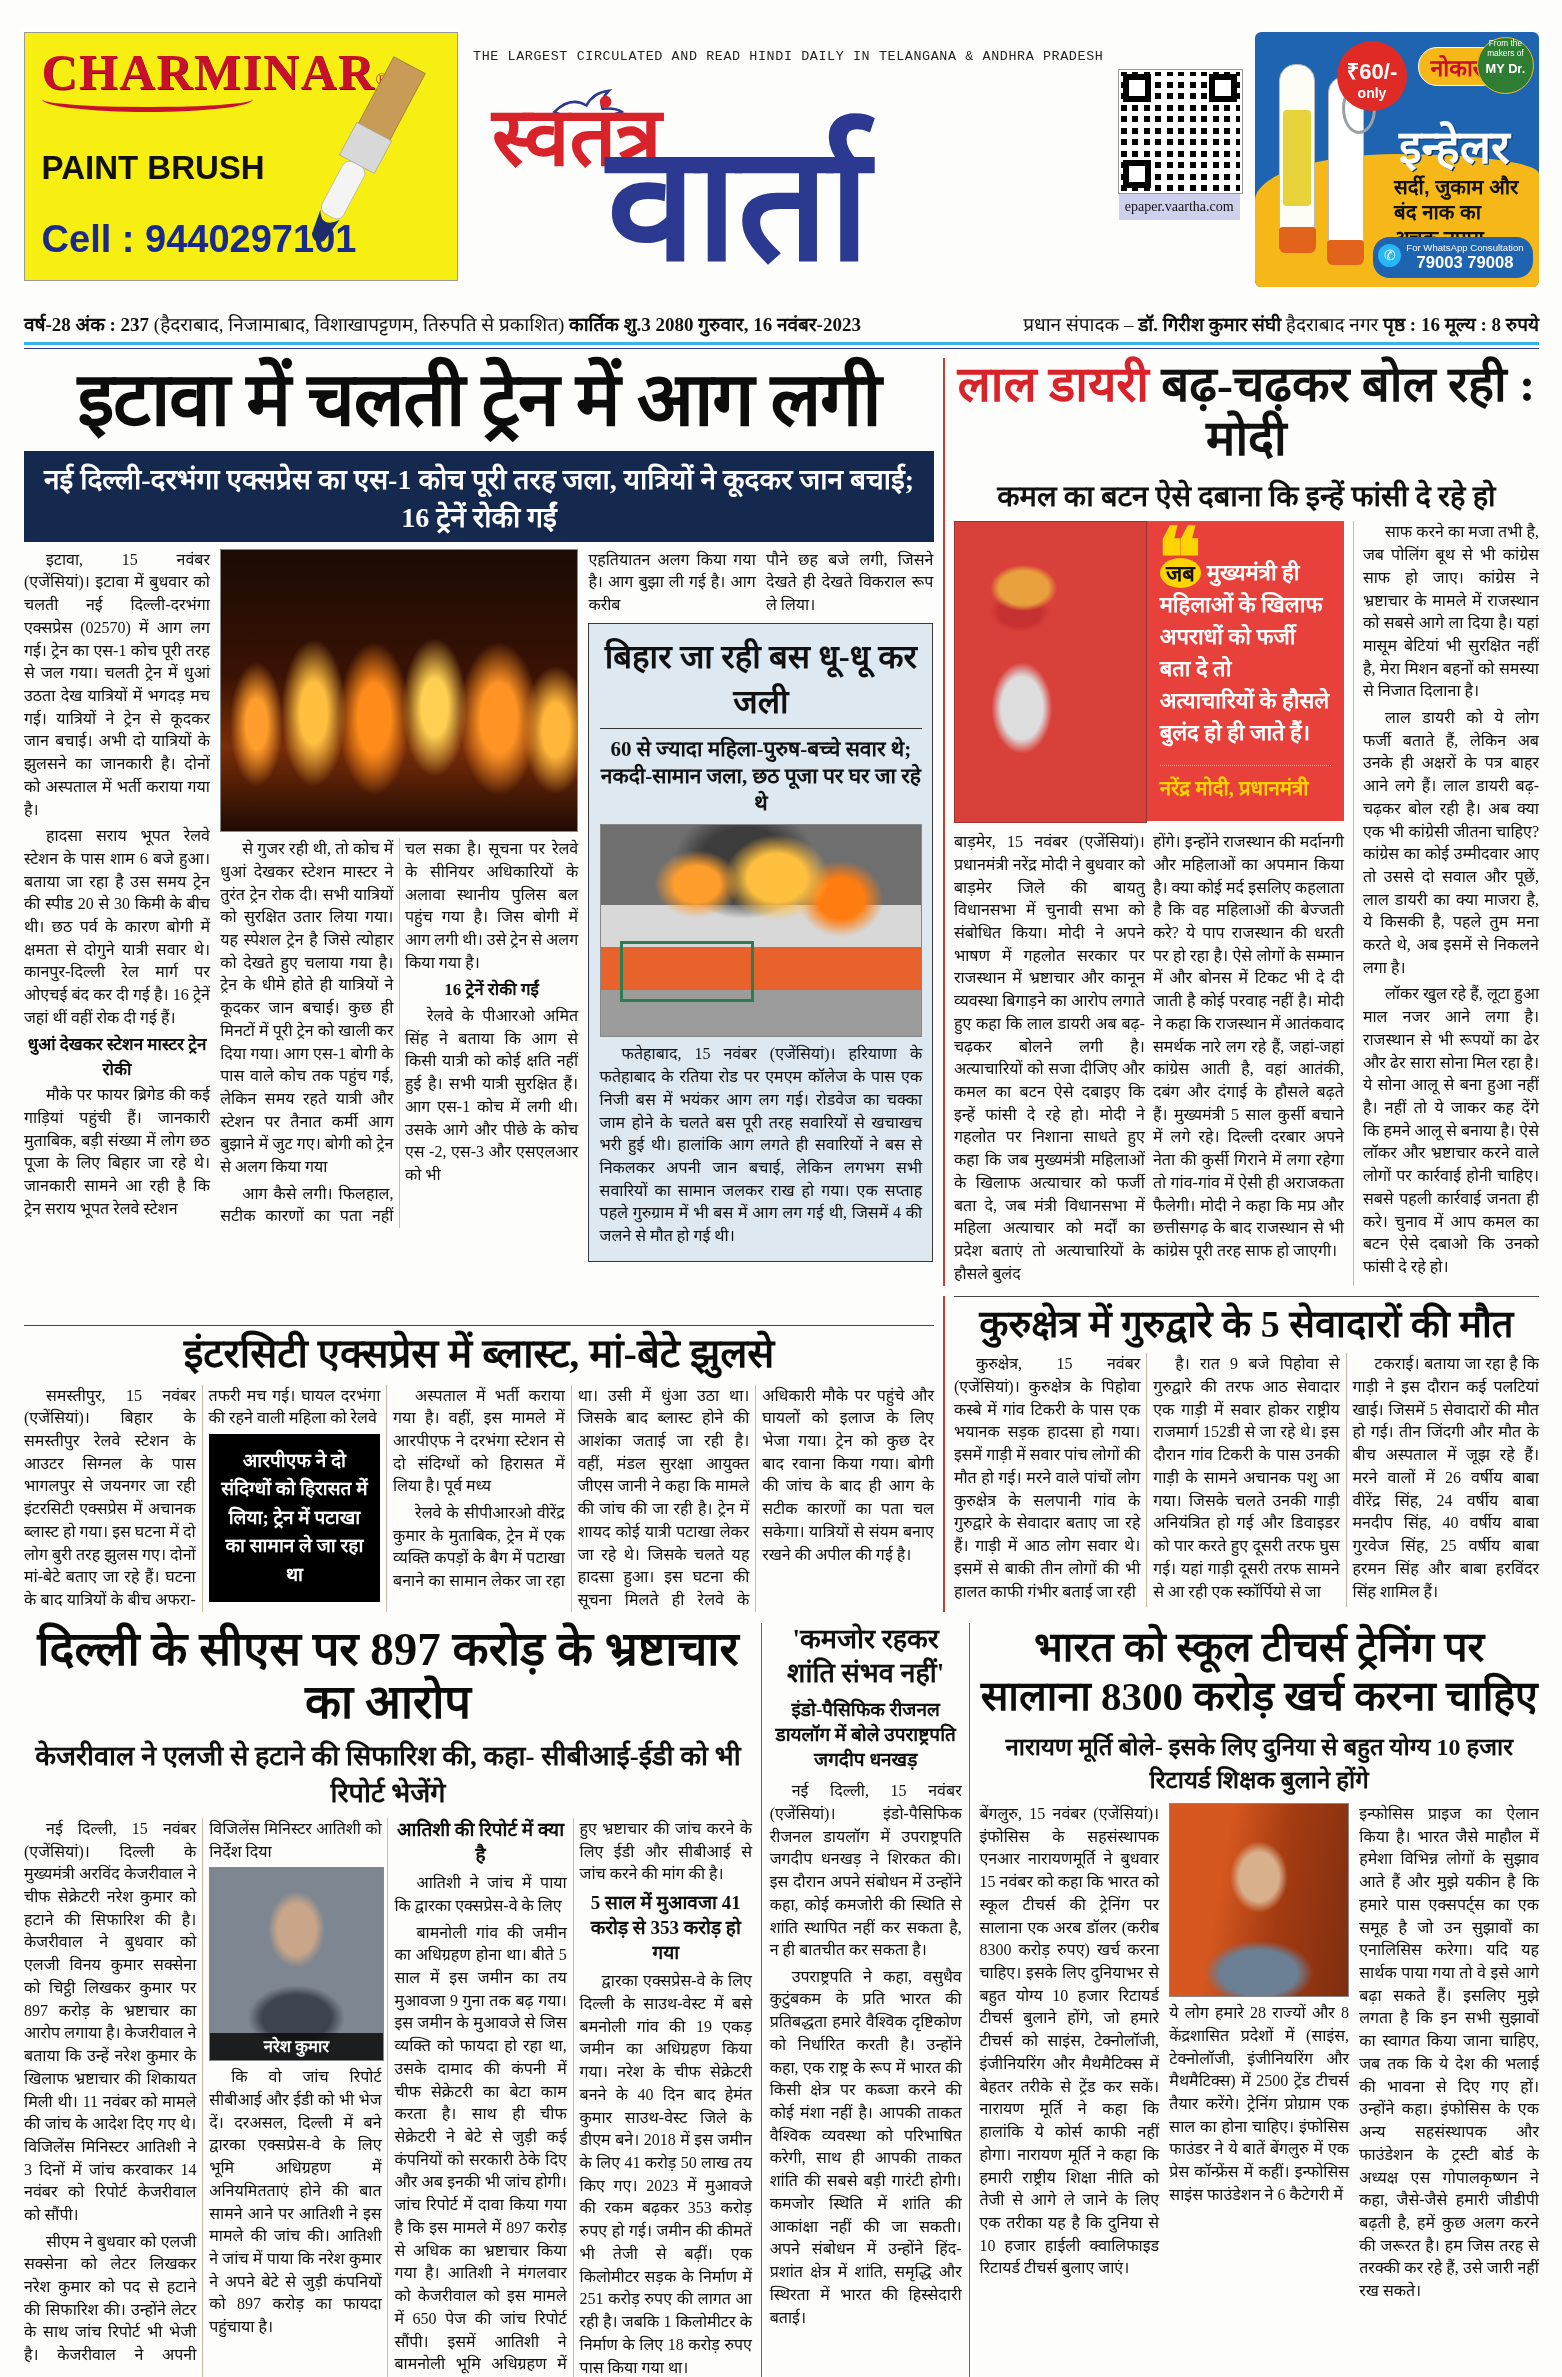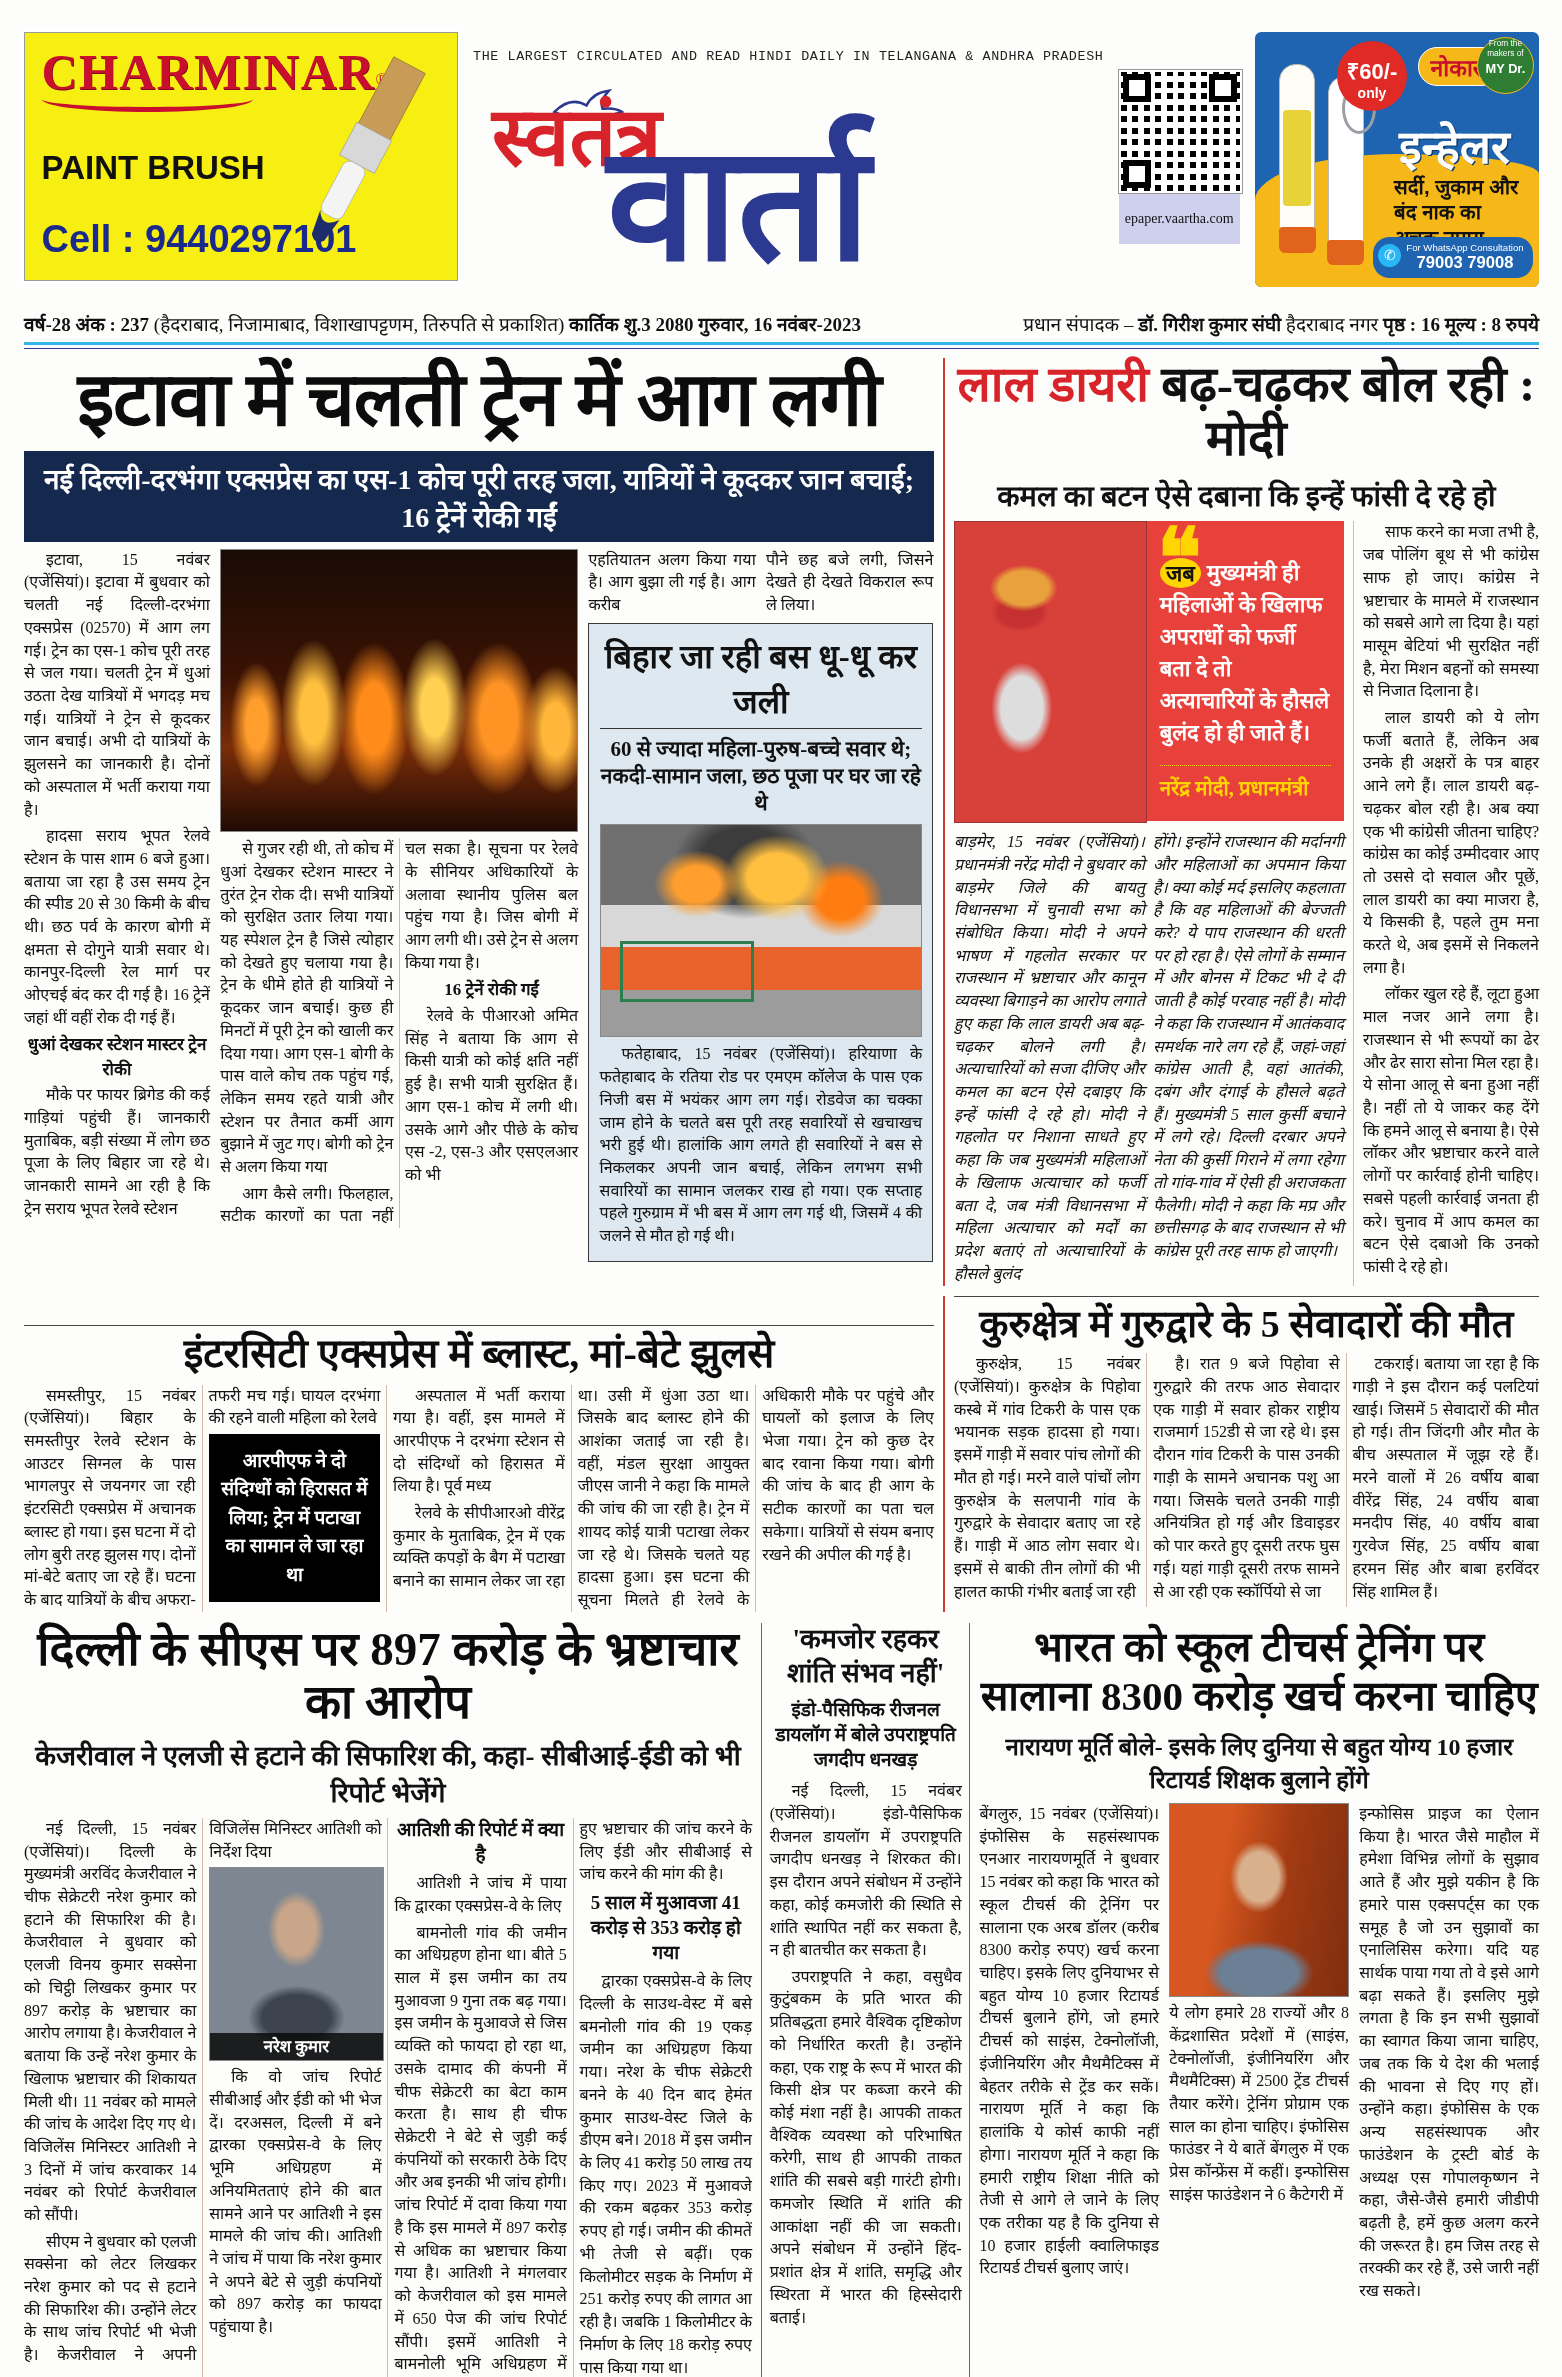--- a/index.html
+++ b/index.html
@@ -22,21 +22,21 @@
   .mast-row{position:relative;height:230px;}
   .t-red{position:absolute;left:19px;top:33px;color:#d8232a;font-size:82px;font-weight:bold;line-height:1;}
   .t-blue{position:absolute;left:134px;top:61px;color:#2b3990;font-size:160px;font-weight:bold;line-height:1;}
   .dove{position:absolute;left:75px;top:19px;}
   .qrbox{width:121px;margin-top:38px;}
   .qr{width:119px;height:119px;border:2.6px solid #fff;outline:0.6px solid #999;position:relative;
       background-image:repeating-linear-gradient(0deg,#000 0 5.7px,#fff 5.7px 11.5px),repeating-linear-gradient(90deg,#000 0 5.7px,#fff 5.7px 11.5px);
       background-blend-mode:screen;}
   .fp{position:absolute;width:28px;height:28px;border:6.4px solid #000;background:#fff;box-sizing:border-box;}
   .fp.a{left:2.6px;top:2.6px}.fp.b{right:2.6px;top:2.6px}.fp.c{left:2.6px;bottom:2.6px}
-  .qrlbl{background:#cfd0ee;font-size:14px;text-align:center;padding:17px 0;margin-top:1.3px;}
+  .qrlbl{background:#cfd0ee;font-size:14px;text-align:center;padding:5px 0;margin-top:1.3px;}
   .ad-right{width:284px;height:255px;background:#1f64b0;border-radius:6.4px;position:relative;overflow:hidden;
             font-family:"Liberation Sans",sans-serif;flex-shrink:0;}
   .ad-right .swoosh{position:absolute;bottom:0;left:0;width:100%;height:52%;background:#f6b819;
                     border-radius:100% 100% 0 0/70% 30% 0 0;}
   .price-circle{position:absolute;left:82px;top:9px;width:70px;height:70px;background:#e02a26;border-radius:50%;
                 color:#fff;text-align:center;font-weight:bold;z-index:3;}
   .price-circle .p1{font-size:22px;padding-top:14px;}
   .price-circle .p2{font-size:14px;}
   .nokas-pill{position:absolute;left:163px;top:15.3px;background:#f6b819;border:1.9px solid #fff;border-radius:19px;
               color:#c8102e;font-weight:bold;font-size:23px;padding:2.6px 11.5px;z-index:3;}
@@ -112,21 +112,21 @@
   .modiphoto{width:192px;height:300px;background:
      radial-gradient(45px 31px at 36% 22%,#e8a13c 0 55%,transparent 75%),
      radial-gradient(38px 25.5px at 34% 30%,#c53030 0 55%,transparent 78%),
      radial-gradient(38px 57px at 35% 62%,#ddd 0 55%,transparent 80%),
      linear-gradient(120deg,#d8403a 0 100%);border:0.6px solid #933;}
   .quotebox{width:198px;height:300px;background:#e8413c;color:#fff;box-sizing:border-box;padding:36px 12.8px 0 12.8px;position:relative;}
   .quotebox .qmark{position:absolute;left:10.2px;top:-3.8px;color:#ffd400;font-size:83px;font-weight:bold;line-height:1;}
   .quotebox .lead{background:#ffd400;color:#111;border-radius:50%;padding:2.6px 6.4px;font-weight:bold;}
   .quotebox .qt{font-size:22px;font-weight:bold;line-height:1.45;}
   .quotebox .attr{color:#ffd400;font-weight:bold;font-size:20.4px;margin-top:16.6px;border-top:1.9px dotted #ffd400;padding-top:6.4px;}
-  .m-botrow{display:flex;gap:8px;margin-top:7.7px;font-style:italic;}
+  .m-botrow{display:flex;gap:8px;margin-top:7.7px;}
   .m-botrow .bodytxt{width:50%;}
   .m-rightcol{flex:1;border-left:0.6px solid #d3b8a6;padding-left:9px;}
   
   .band2{display:flex;gap:9px;margin-top:10.2px;}
   .intercity{width:910px;margin-top:29px;}
   .intercity .hl2{font-size:40px;text-align:center;border-top:1.3px solid #444;padding-top:6.4px;}
   .ic-cols{column-count:5;column-gap:12.8px;margin-top:7.7px;}
   .blackbox{background:#000;color:#fff;font-weight:bold;font-size:19px;text-align:center;line-height:1.5;
             padding:12.8px 9px;margin:0 0 6.4px 0;break-inside:avoid;}
   .kuru{flex:1;}

